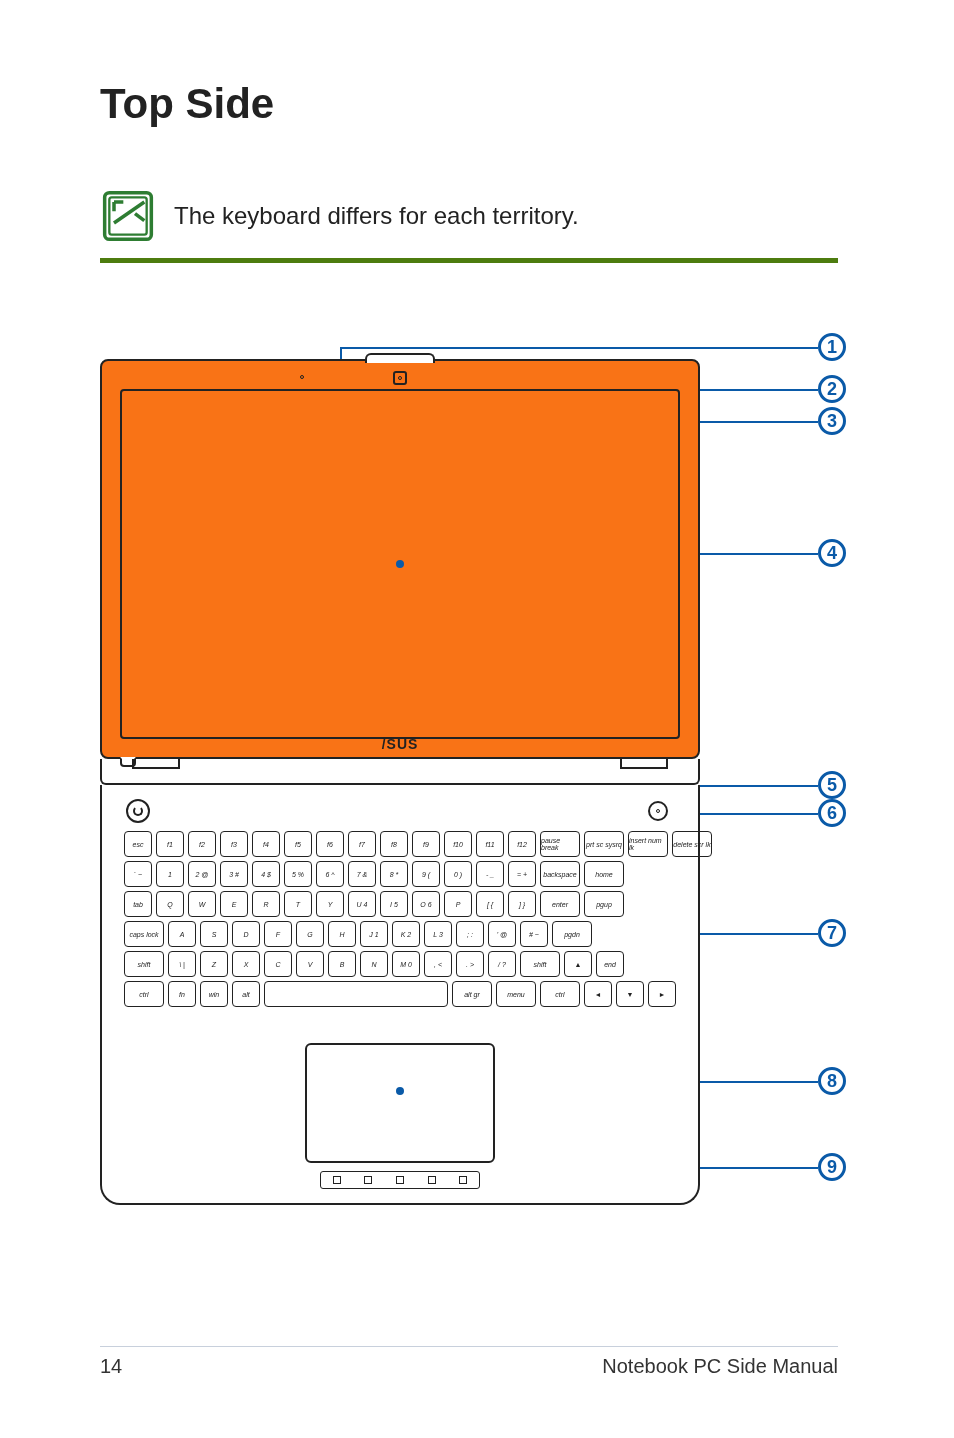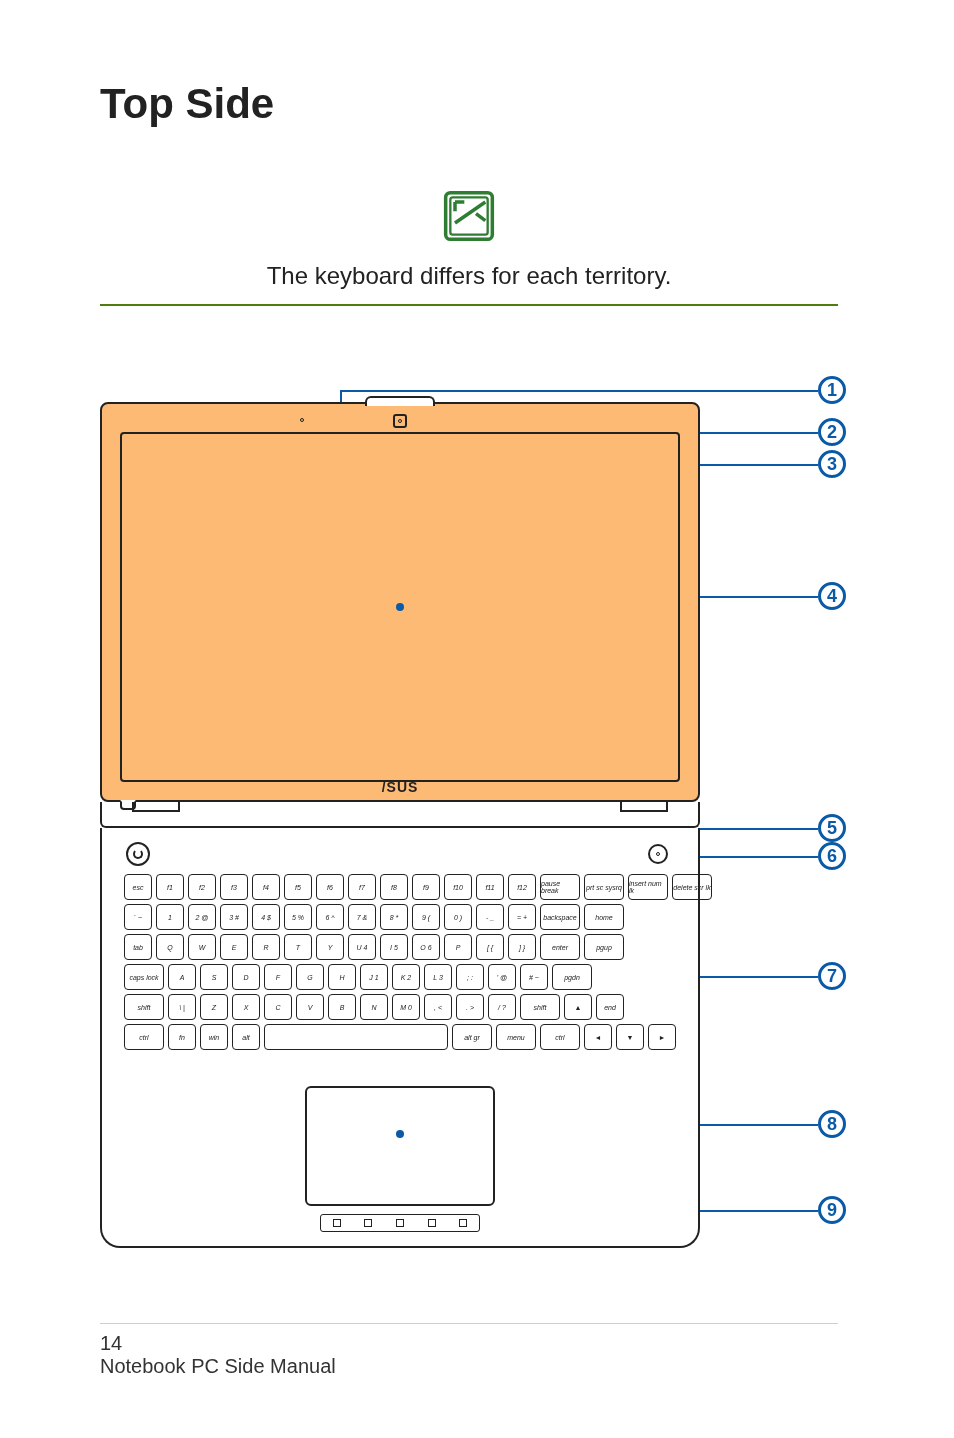--- a/index.html
+++ b/index.html
@@ -1,30 +1,30 @@
 <!DOCTYPE html>
 <html><head>
 <meta charset="utf-8">
 <style>
   * { box-sizing: border-box; margin: 0; padding: 0; }
   html, body { width: 954px; height: 1438px; background: #fff; font-family: "Segoe UI", Arial, sans-serif; color: #222; }
   .page { width: 938px; height: 1438px; position: relative; padding: 80px 100px 60px 100px; }
   .title { font-size: 42px; font-weight: 700; color: #222; margin-bottom: 50px; }
-  .note-row { display: flex; align-items: center; gap: 18px; border-bottom: 2px solid #4d7c0f; padding: 10px 0 14px 0; margin-bottom: 60px; flex-direction: column; }
+  .note-row { display: flex; align-items: center; gap: 18px; border-bottom: 5px solid #4d7c0f; padding: 10px 0 14px 0; margin-bottom: 60px; }
   .note-icon { width: 56px; height: 56px; flex: 0 0 56px; }
   .note-text { font-size: 24px; color: #222; }
   .diagram-wrap { position: relative; width: 740px; height: 860px; margin: 0 auto; }
 
   
   .callout { position: absolute; width: 28px; height: 28px; border: 3px solid #0a5aa8; border-radius: 50%; background: #fff; color: #0a5aa8; font-weight: 900; font-size: 18px; display: flex; align-items: center; justify-content: center; right: -6px; }
   .lead { position: absolute; background: #0a5aa8; }
 
   
   .laptop { position: absolute; left: 0; top: 36px; width: 600px; }
-  .lid { position: relative; width: 600px; height: 400px; border: 2px solid #222; border-radius: 8px; background: #fdba74; }
+  .lid { position: relative; width: 600px; height: 400px; border: 2px solid #222; border-radius: 8px; background: #f97316; }
   .notch { position: absolute; top: -8px; left: 50%; transform: translateX(-50%); width: 70px; height: 10px; border: 2px solid #222; border-bottom: none; border-radius: 6px 6px 0 0; background: #fff; }
   .camera { position: absolute; top: 10px; left: 50%; transform: translateX(-50%); width: 14px; height: 14px; border: 2px solid #222; border-radius: 3px; }
   .camera::after { content:""; position:absolute; inset:3px; border:1px solid #222; border-radius:50%; }
   .mic-dot { position:absolute; top:14px; left: calc(50% - 100px); width:4px; height:4px; border:1px solid #222; border-radius:50%; }
   .screen { position: absolute; inset: 28px 18px 18px 18px; border: 2px solid #222; border-radius: 4px; }
   .screen-dot { position:absolute; top: 50%; left:50%; width:8px; height:8px; background:#0a5aa8; border-radius:50%; transform:translate(-50%,-50%);} 
   .logo { position:absolute; bottom: -1px; left:50%; transform:translate(-50%, -6px); font-family: Arial, sans-serif; font-weight:700; font-size:14px; letter-spacing:1px; color:#222;}
   .hinge { position: relative; width: 600px; height: 26px; border: 2px solid #222; border-top: none; border-radius: 0 0 6px 6px; background:#fff; display:flex; justify-content:space-between; padding: 0 30px; }
   .hinge-tab { width: 48px; height: 12px; border:2px solid #222; border-top:none; margin-top:-2px; }
   .hinge-notch { position:absolute; top:-2px; left:18px; width:16px; height:10px; border:2px solid #222; border-top:2px solid #fff; border-radius:0 0 4px 4px; }
@@ -36,21 +36,21 @@
   .pwr-led::after{content:""; position:absolute; inset:6px; border:1px solid #222; border-radius:50%;}
 
   .keyboard { position:absolute; top: 46px; left: 22px; right:22px; height: 190px; }
   .krow { display:flex; gap:4px; margin-bottom:4px; }
   .key { border:1.5px solid #222; border-radius:4px; height:26px; font-size:7px; color:#222; display:flex; align-items:center; justify-content:center; font-style:italic; font-family: "Segoe UI", Arial, sans-serif; position:relative; } .key.k { flex: 0 0 28px; } .key.kw { flex: 0 0 40px; } .key.sp { flex:1; }
   .touchpad { position:absolute; bottom: 40px; left: 50%; transform:translateX(-50%); width: 190px; height: 120px; border:2px solid #222; border-radius:6px; }
   .touch-dot { position:absolute; top:40%; left:50%; width:8px; height:8px; background:#0a5aa8; border-radius:50%; transform:translate(-50%,-50%);} 
   .leds { position:absolute; bottom: 14px; left:50%; transform:translateX(-50%); width: 160px; height:18px; border:1.5px solid #222; border-radius:3px; display:flex; justify-content:space-around; align-items:center; }
   .led { width:8px; height:8px; border:1px solid #222; }
 
-  .footer { position:absolute; left:100px; right:100px; bottom:60px; border-top:1px solid #c8d0dc; padding-top:8px; display:flex; justify-content:space-between; font-size:20px; color:#333;flex-direction:column; }
+  .footer { position:absolute; left:100px; right:100px; bottom:60px; border-top:1px solid #c8d0dc; padding-top:8px; display:flex; justify-content:space-between; font-size:20px; color:#333; }
 </style>
 </head>
 <body>
 
 <div class="page">
   <h1 class="title">Top Side</h1>
 
   <div class="note-row">
     <svg class="note-icon" viewBox="0 0 48 48">
       <rect x="4" y="4" width="40" height="40" rx="4" fill="none" stroke="#2e7d32" stroke-width="3"></rect>

